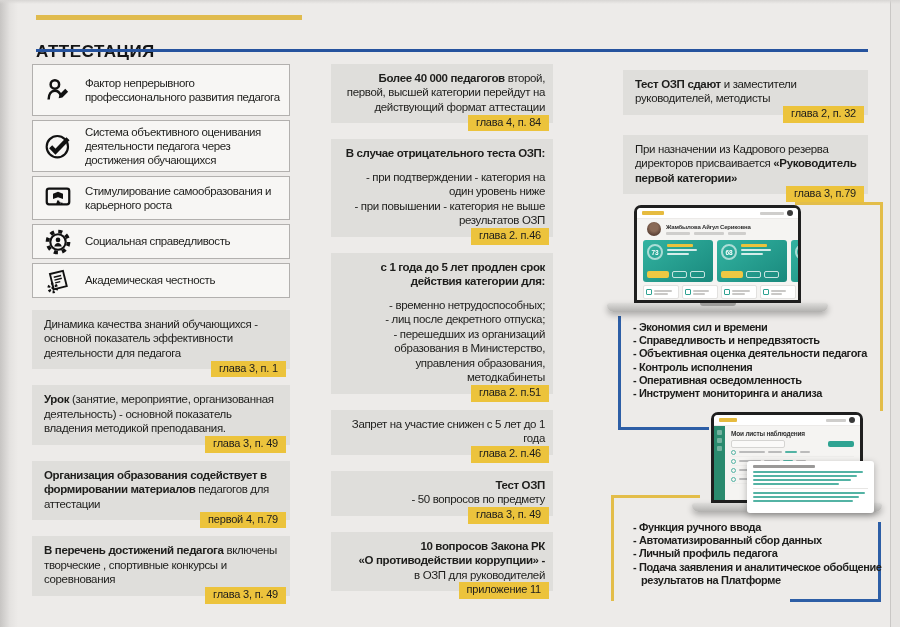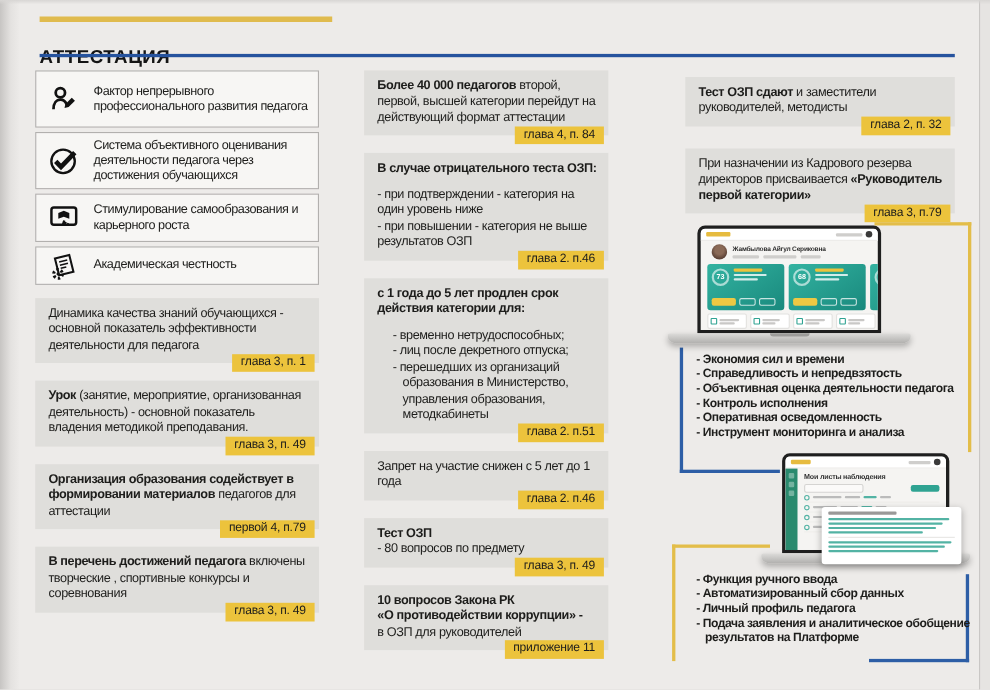--- a/index.html
+++ b/index.html
@@ -10,21 +10,21 @@
   .edge-right{position:absolute;right:0;top:0;width:9px;height:627px;background:#e6e4e2;border-left:1px solid #c9c7c5;}
   .edge-top{position:absolute;left:0;top:0;width:900px;height:4px;background:linear-gradient(#d8d6d4,rgba(237,235,233,0));}
 
   .abs{position:absolute;}
   .hdr-yellow{left:36px;top:15px;width:266px;height:5px;background:#e0bb4e;}
   .hdr-title{left:36px;top:42px;font-size:17px;font-weight:bold;color:#141414;letter-spacing:.5px;}
   .hdr-blue{left:36px;top:49px;width:832px;height:3px;background:#26539e;}
 
   .col{position:absolute;}
   .col-left{left:32px;top:64px;width:258px;}
-  .col-mid{left:331px;top:64px;width:222px;}
+  .col-mid{left:331px;top:64px;width:222px;text-align:right;}
   .col-right{left:623px;top:70px;width:245px;}
 
   .feat{display:flex;align-items:center;gap:6px;background:#f7f6f4;border:1px solid #b2b0ae;
     margin-bottom:4px;padding:2px 6px 2px 4px;box-sizing:border-box;}
   .feat .fico{flex:0 0 42px;display:flex;align-items:center;justify-content:center;}
   .feat .ftxt{font-size:11.5px;line-height:1.24;letter-spacing:-.4px;color:#1d1d1b;}
   .fh3{height:52px;} .fh2{height:44px;} .fh1{height:35px;}
 
   .gblock{position:relative;background:#dfdedb;padding:7px 8px 9px 12px;margin-bottom:16px;
     font-size:11.5px;line-height:1.26;letter-spacing:-.35px;color:#1d1d1b;box-sizing:border-box;}
@@ -153,20 +153,31 @@
         <svg width="30" height="30" viewBox="0 0 24 24">
           <rect x="3" y="4.5" width="18" height="12.5" rx="1.8" fill="none" stroke="#111" stroke-width="1.8"></rect>
           <path d="M8 8.5l4-1.6 4 1.6v4.2l-4-1.4-4 1.4z" fill="#111"></path>
           <path d="M10.5 17l1-3.2 1.6.4-.4 2.8z" fill="#111"></path>
           <path d="M12.8 17.5l.8-2.4M14.6 17.5l.6-1.8" stroke="#111" stroke-width="1.2" fill="none"></path>
         </svg>
       </span>
       <span class="ftxt">Стимулирование самообразования и карьерного  роста</span>
     </div>
 
+    <div class="feat fh1">
+      <span class="fico">
+        <svg width="28" height="28" viewBox="0 0 24 24">
+          <circle cx="12" cy="12" r="9" fill="none" stroke="#111" stroke-width="3.2" stroke-dasharray="3.5 3.56"></circle>
+          <circle cx="12" cy="12" r="6.6" fill="none" stroke="#111" stroke-width="1.8"></circle>
+          <circle cx="12" cy="10.2" r="2" fill="#111"></circle>
+          <path d="M8.8 15.8c.4-2 1.7-3 3.2-3s2.8 1 3.2 3z" fill="#111"></path>
+        </svg>
+      </span>
+      <span class="ftxt">Социальная справедливость</span>
+    </div>
 
     <div class="feat fh1">
       <span class="fico">
         <svg width="28" height="28" viewBox="0 0 24 24">
           <g transform="rotate(-14 12 11)">
             <rect x="6.5" y="4.5" width="11.5" height="13.5" fill="none" stroke="#111" stroke-width="1.6"></rect>
             <path d="M9 8h6.5M9 10.5h6.5M9 13h4.5" stroke="#111" stroke-width="1.2"></path>
           </g>
           <circle cx="7.5" cy="18" r="3.4" fill="none" stroke="#111" stroke-width="2.4" stroke-dasharray="1.8 1.77"></circle>
           <circle cx="7.5" cy="18" r="1.2" fill="#111"></circle>
@@ -220,21 +231,21 @@
       <div class="badge">глава 2. п.51</div>
     </div>
 
     <div class="gblock">
       <div>Запрет на участие снижен с 5 лет до 1 года</div>
       <div class="badge">глава 2. п.46</div>
     </div>
 
     <div class="gblock">
       <div class="hline">Тест ОЗП</div>
-      <div>- 80 вопросов по предмету</div>
+      <div>- 50 вопросов по предмету</div>
       <div class="badge">глава 3, п. 49</div>
     </div>
 
     <div class="gblock">
       <div class="hline pl">10 вопросов  Закона РК
 «О противодействии коррупции» -</div>
       <div>в ОЗП для руководителей</div>
       <div class="badge">приложение 11</div>
     </div>
   </div>

